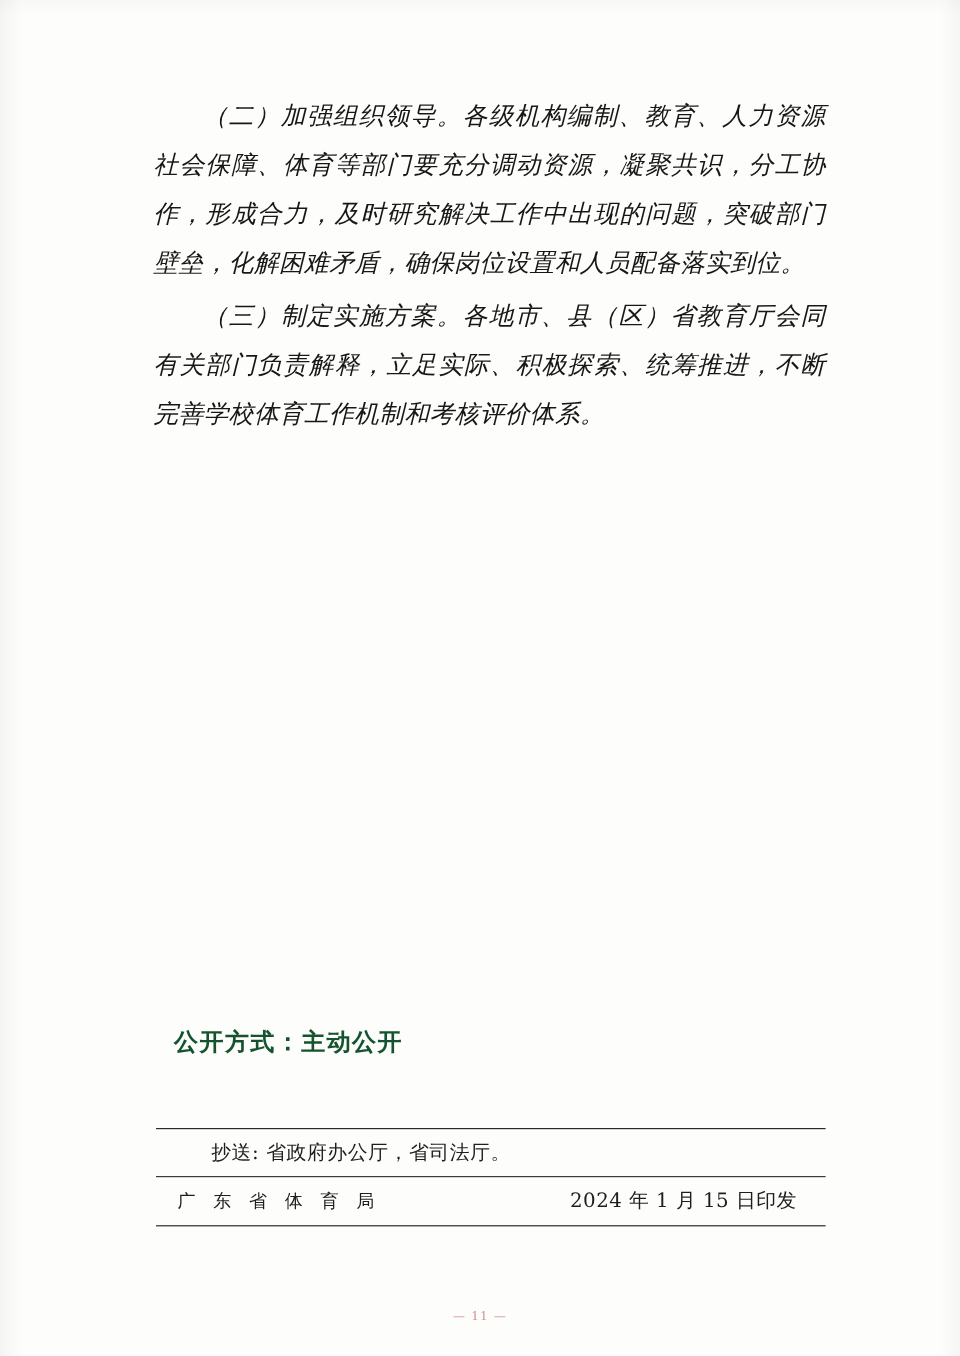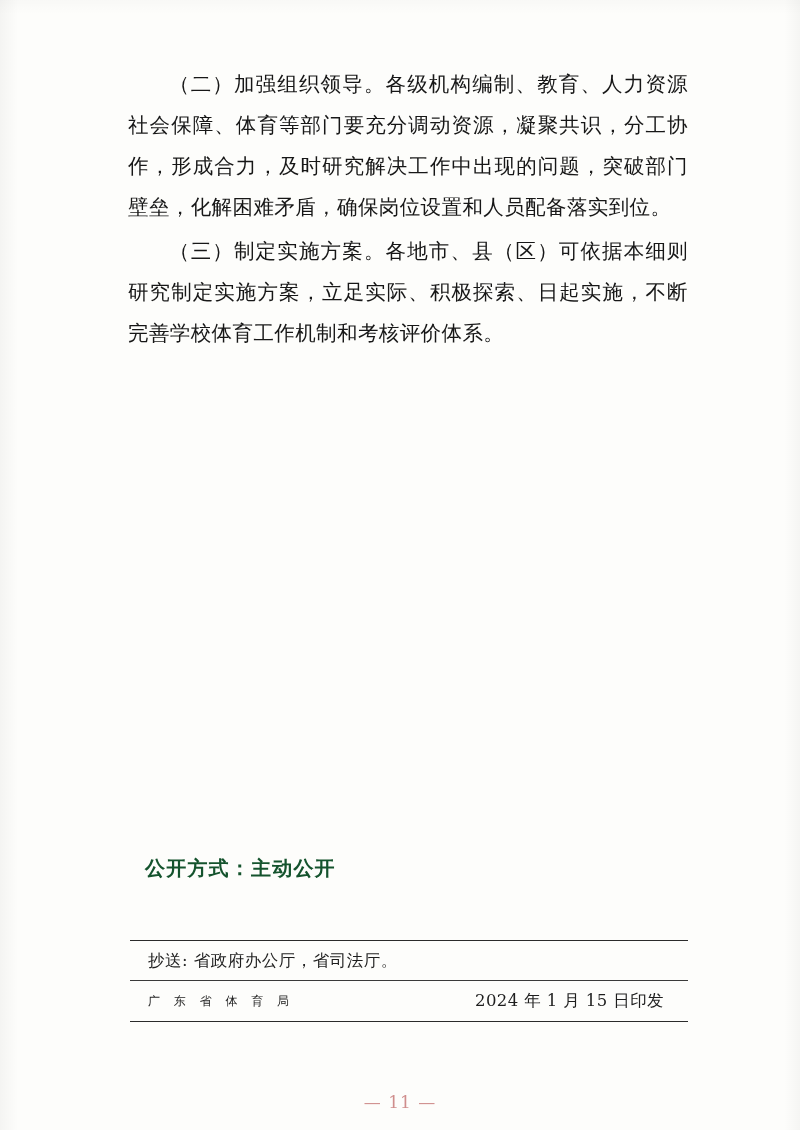--- a/index.html
+++ b/index.html
@@ -29,22 +29,23 @@
     background:
       linear-gradient(90deg, rgba(0,0,0,0.035) 0px, rgba(0,0,0,0.0) 18px),
       linear-gradient(270deg, rgba(0,0,0,0.03) 0px, rgba(0,0,0,0.0) 16px),
       linear-gradient(180deg, rgba(0,0,0,0.02) 0px, rgba(0,0,0,0.0) 14px);
     pointer-events: none;
   }
 
   .content {
     position: absolute;
     left: 128px;
-    top: 64px;
+    top: 76px;
     width: 560px;
+    font-style: italic;
   }
 
   .para {
     font-size: 20.5px;
     line-height: 41px;
     letter-spacing: 0.4px;
     text-align: justify;
     text-justify: inter-ideograph;
     margin: 0 0 1px 0;
     text-indent: 41px;
@@ -88,59 +89,60 @@
     justify-content: space-between;
     height: 39px;
     padding: 0 18px;
     box-sizing: border-box;
     font-size: 16.5px;
     color: #1e1e1e;
   }
 
   .footer-row .cc-label {
     letter-spacing: 0.5px;
+    margin-left: 28px;
   }
 
   .footer-row-2 {
     height: 40px;
   }
 
   .issuer {
     letter-spacing: 5px;
-    font-size: 12px;
+    font-size: 15px;
   }
 
   .issue-date {
     letter-spacing: 0.4px;
     font-size: 16.5px;
     padding-right: 6px;
     margin-left: 21px;
   }
 
   .page-number {
     position: absolute;
     left: 0;
     right: 0;
     top: 1092px;
     text-align: center;
-    font-size: 17px;
+    font-size: 10px;
     color: #a33;
     opacity: 0.55;
     letter-spacing: 1px;
   }
 </style>
 </head>
 <body>
 
 <div class="page">
   <div class="paper-tint"></div>
 
   <div class="content">
     <p class="para">（二）加强组织领导。各级机构编制、教育、人力资源社会保障、体育等部门要充分调动资源，凝聚共识，分工协作，形成合力，及时研究解决工作中出现的问题，突破部门壁垒，化解困难矛盾，确保岗位设置和人员配备落实到位。</p>
-    <p class="para para-gap">（三）制定实施方案。各地市、县（区）可依据本细则研究制定实施方案，立足实际、积极探索、日起实施，不断完善学校体育工作机制和考核评价体系。</p>
+    <p class="para para-gap">（三）制定实施方案。各地市、县（区）省教育厅会同有关部门负责解释，立足实际、积极探索、统筹推进，不断完善学校体育工作机制和考核评价体系。</p>
   </div>
 
   <div class="public-mode">公开方式：主动公开</div>
 
   <div class="footer">
     <div class="rule"></div>
     <div class="footer-row">
       <span class="cc-label">抄送: 省政府办公厅，省司法厅。</span>
     </div>
     <div class="rule thin"></div>

